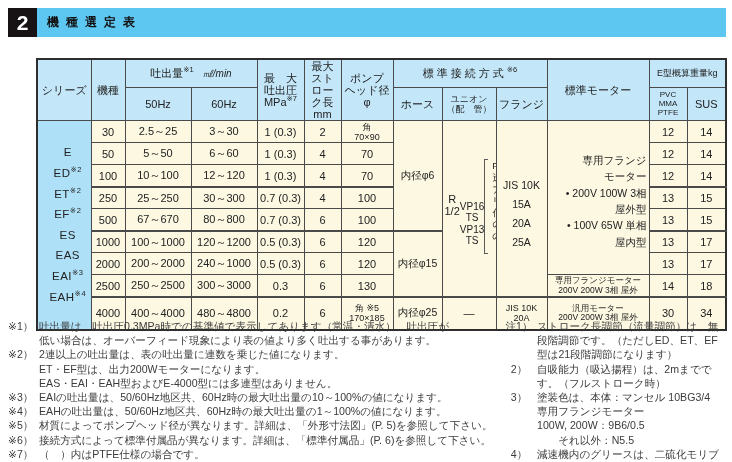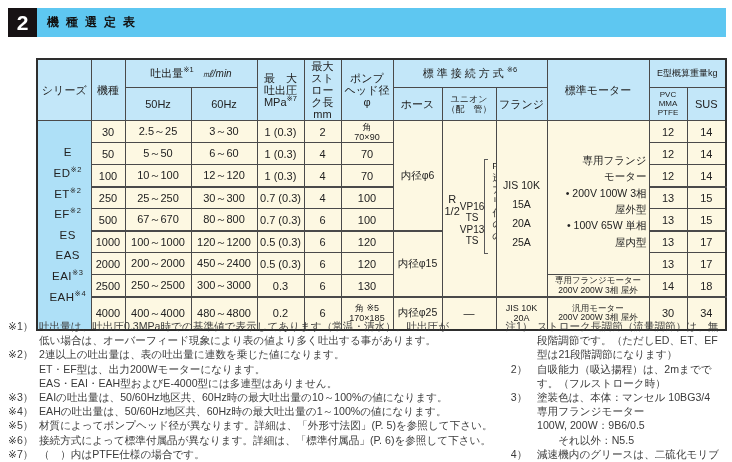--- a/index.html
+++ b/index.html
@@ -238,21 +238,21 @@
       <td class="bd">6</td>
       <td class="bd">120</td>
       <td class="bd hose" rowspan="3">内径φ15</td>
       <td class="bd">13</td>
       <td class="bd">17</td>
     </tr>
 
     <tr class="br">
       <td class="bd num">2000</td>
       <td class="bd num">200～2000</td>
-      <td class="bd num">450～2400</td>
+      <td class="bd num">240～1000</td>
       <td class="bd">0.5 (0.3)</td>
       <td class="bd">6</td>
       <td class="bd">120</td>
       <td class="bd">13</td>
       <td class="bd">17</td>
     </tr>
 
     <tr class="br">
       <td class="bd num">2500</td>
       <td class="bd num">250～2500</td>

